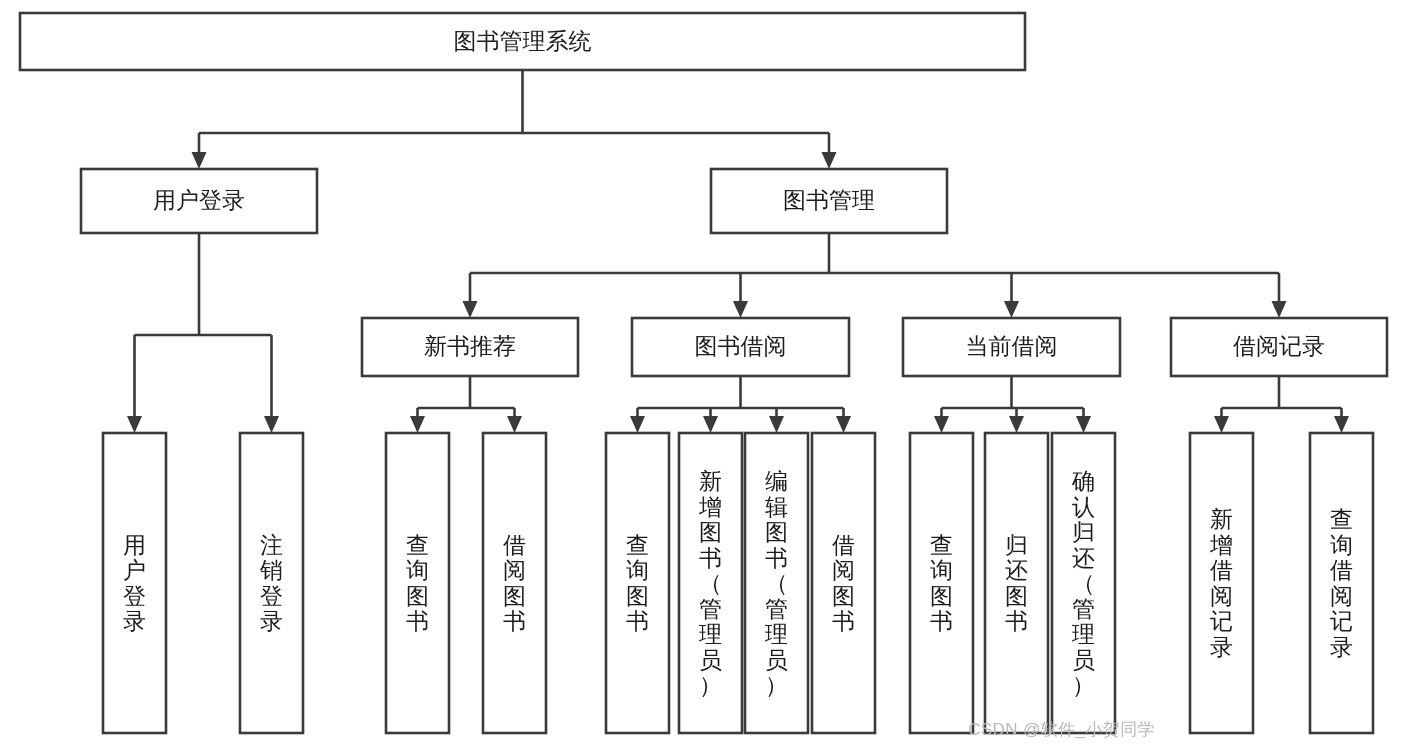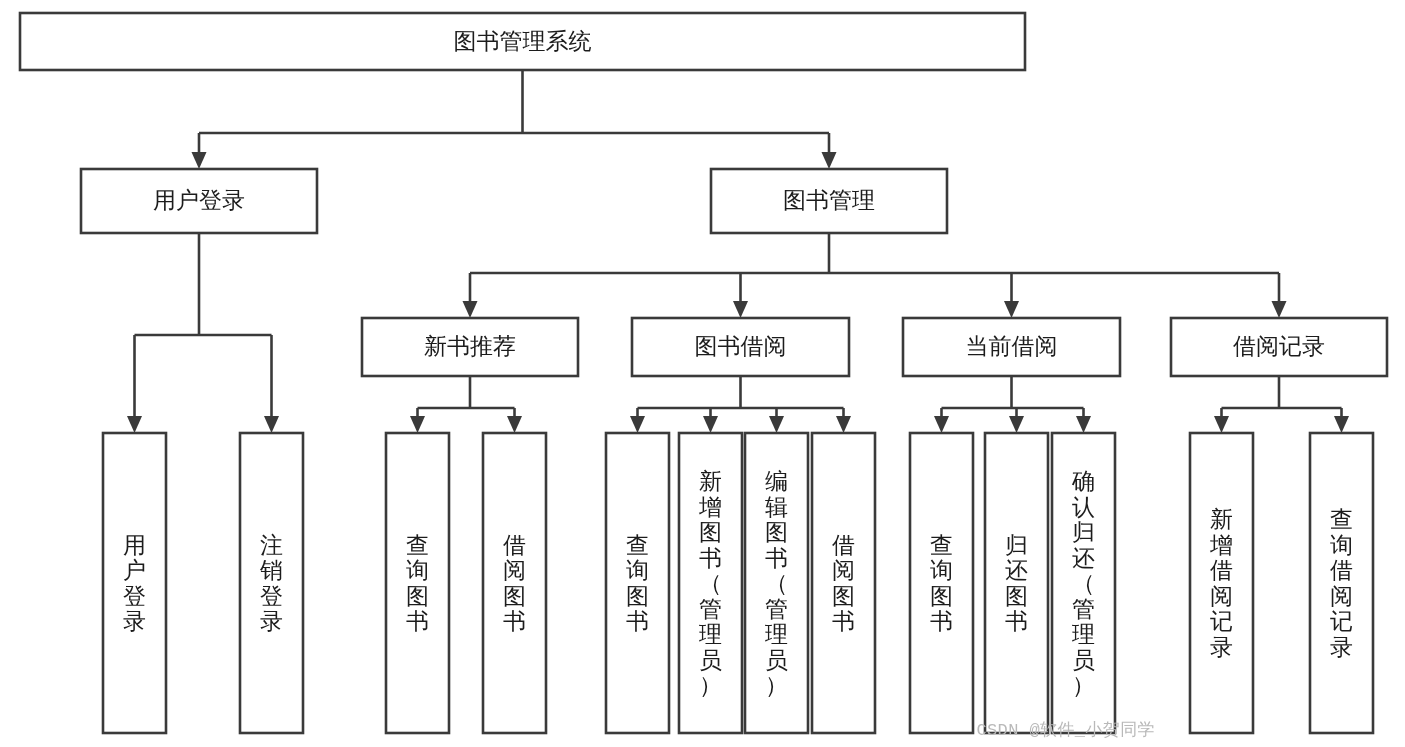--- a/index.html
+++ b/index.html
@@ -51,21 +51,21 @@
   .node-label-v {
     font-family: "Liberation Sans", "DejaVu Sans", sans-serif;
     font-size: 23px;
     fill: #1c1c1c;
     text-anchor: middle;
   }
   .watermark {
     position: absolute;
     right: 14px;
     bottom: 6px;
-    font-family: Liberation Mono, monospace;
+    font-family: Liberation Sans, sans-serif;
     font-size: 17px;
     color: #b9b9b9;
     letter-spacing: 0.4px;
     white-space: nowrap;
     pointer-events: none;
   }
 </style>
 </head>
 <body>
 

